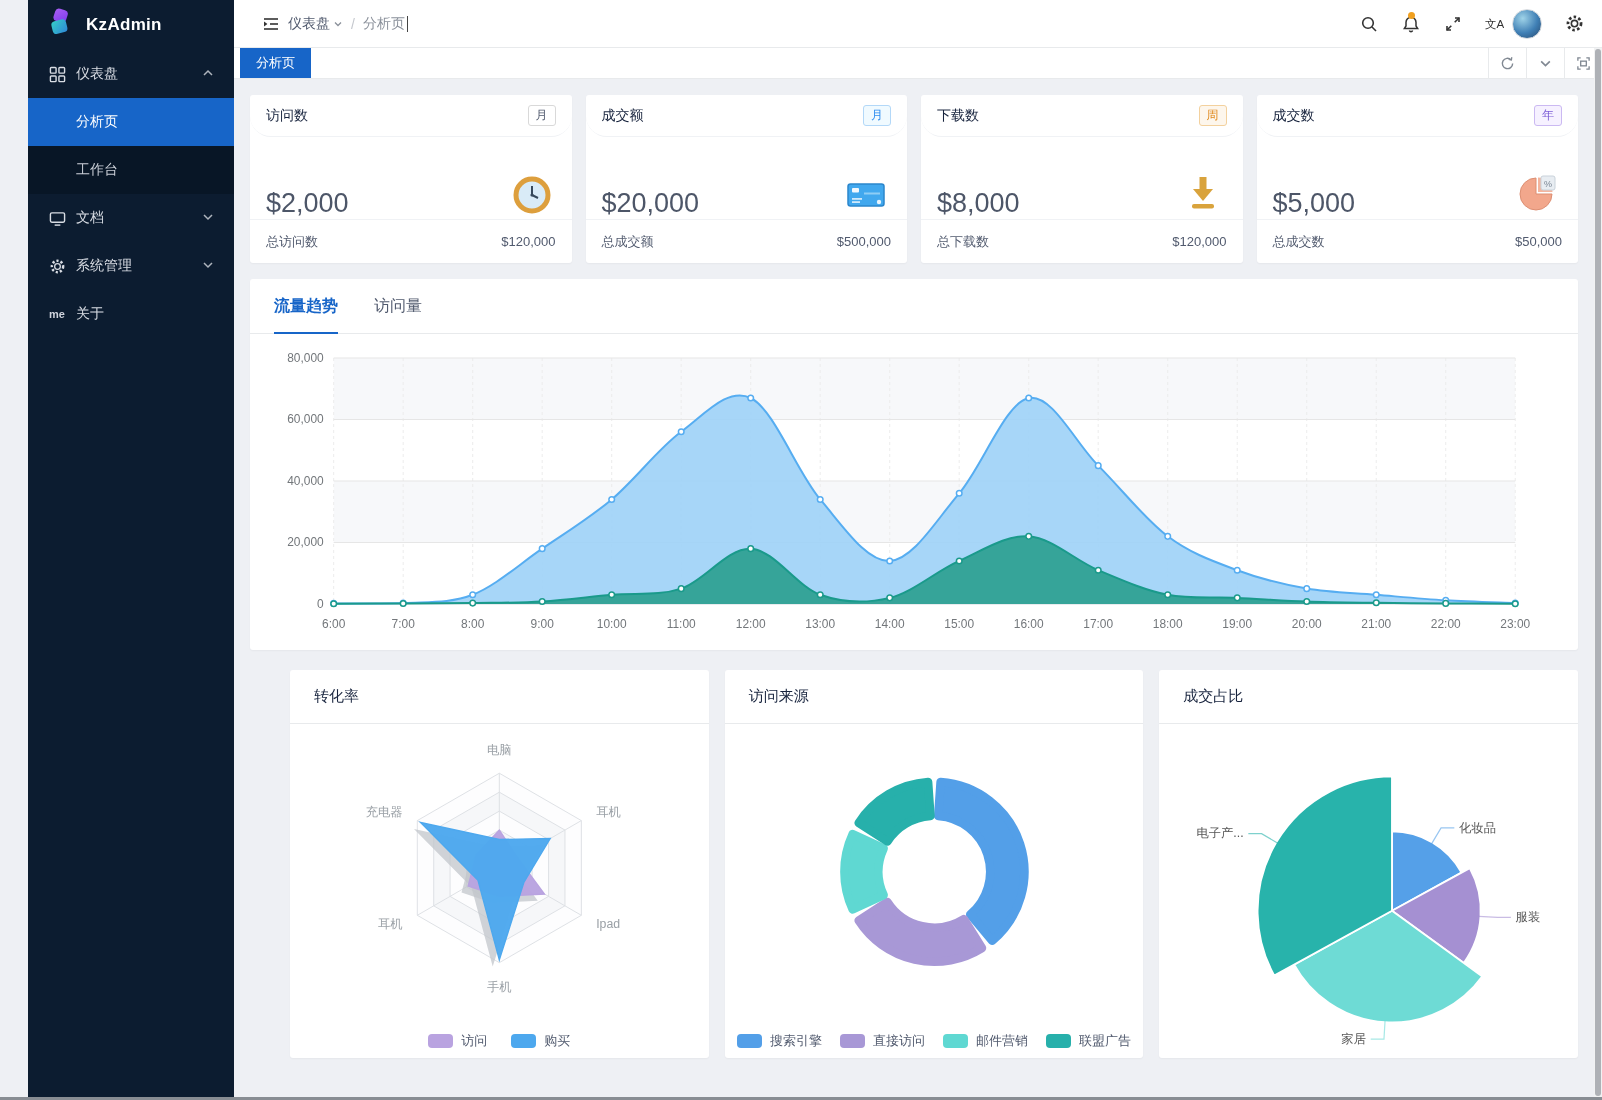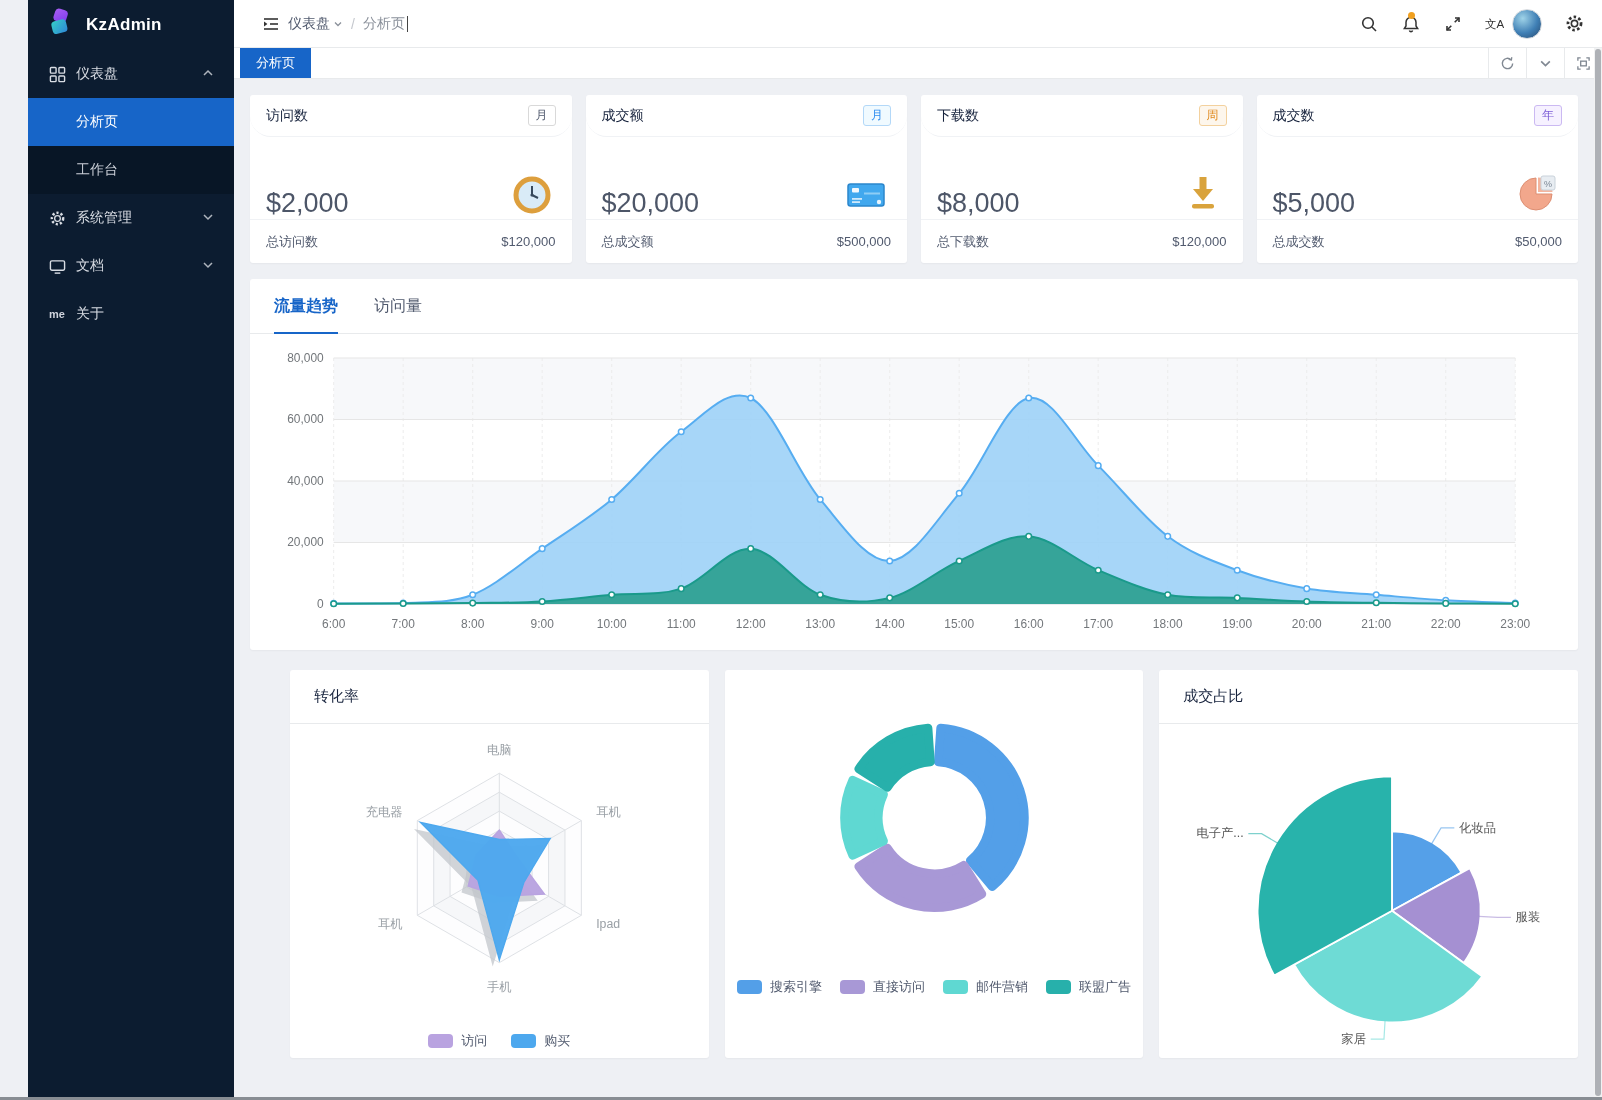--- a/index.html
+++ b/index.html
@@ -126,41 +126,41 @@
         <div class="submenu-item active">
           <span>分析页</span>
         </div>
         <div class="submenu-item">
           <span>工作台</span>
         </div>
       </div>
 
       <div class="menu-item">
         <span class="mi-icon">
-          <svg width="17" height="17" viewBox="0 0 18 18" fill="none">
-            <circle cx="9" cy="9" r="6" stroke="#d8dce3" stroke-width="2.6" stroke-dasharray="2.3,2.1"></circle>
-            <circle cx="9" cy="9" r="3" stroke="#d8dce3" stroke-width="1.4"></circle>
-          </svg>
-        </span>
-        <span class="mi-label">系统管理</span>
+          <svg width="17" height="17" viewBox="0 0 18 18" fill="none" stroke="#d8dce3" stroke-width="1.5">
+            <rect x="1.5" y="3" width="15" height="10" rx="1.5"></rect>
+              <line x1="6" y1="16" x2="12" y2="16"></line>
+          </svg>
+        </span>
+        <span class="mi-label">文档</span>
         <span>
           <svg width="12" height="12" viewBox="0 0 12 12" fill="none" stroke="#aeb4bd" stroke-width="1.5">
               <polyline points="2,4 6,8 10,4"></polyline>
             </svg>
         </span>
       </div>
 
       <div class="menu-item">
         <span class="mi-icon">
-          <svg width="17" height="17" viewBox="0 0 18 18" fill="none" stroke="#d8dce3" stroke-width="1.5">
-            <rect x="1.5" y="3" width="15" height="10" rx="1.5"></rect>
-              <line x1="6" y1="16" x2="12" y2="16"></line>
-          </svg>
-        </span>
-        <span class="mi-label">文档</span>
+          <svg width="17" height="17" viewBox="0 0 18 18" fill="none">
+            <circle cx="9" cy="9" r="6" stroke="#d8dce3" stroke-width="2.6" stroke-dasharray="2.3,2.1"></circle>
+            <circle cx="9" cy="9" r="3" stroke="#d8dce3" stroke-width="1.4"></circle>
+          </svg>
+        </span>
+        <span class="mi-label">系统管理</span>
         <span>
           <svg width="12" height="12" viewBox="0 0 12 12" fill="none" stroke="#aeb4bd" stroke-width="1.5">
               <polyline points="2,4 6,8 10,4"></polyline>
             </svg>
         </span>
       </div>
 
       <div class="menu-item">
         <span class="mi-icon">
             <span class="me-txt">me</span>
@@ -485,20 +485,21 @@
                 </div>
                 <div class="legend-item">
                   <span class="legend-swatch" style="background: rgb(77, 168, 238);"></span>
                   <span>购买</span>
                 </div>
               </div>
           </div>
         </div>
 
         <div class="card b-card">
+          <div class="b-title">访问来源</div>
           <div class="b-chart">
             <svg viewBox="0 0 442 286" style="height:286px">
                 <path d="M227.6,53.2A95,95 0 0 1 282.1,220.8L258.9,193.1A58.9,58.9 0 0 0 225.1,89.2Z" fill="#539fe8" stroke="#539fe8" stroke-width="9" stroke-linejoin="round"></path>
                 <path d="M271.3,228.6A95,95 0 0 1 141.1,199.5L171.5,179.9A58.9,58.9 0 0 0 252.2,198.0Z" fill="#a898d6" stroke="#a898d6" stroke-width="9" stroke-linejoin="round"></path>
                 <path d="M134.8,187.8A95,95 0 0 1 134.8,108.2L167.5,123.3A58.9,58.9 0 0 0 167.5,172.7Z" fill="#5fd8d2" stroke="#5fd8d2" stroke-width="9" stroke-linejoin="round"></path>
                 <path d="M141.1,96.5A95,95 0 0 1 214.4,53.2L216.9,89.2A58.9,58.9 0 0 0 171.5,116.1Z" fill="#27b0ab" stroke="#27b0ab" stroke-width="9" stroke-linejoin="round"></path>
               </svg>
             <div class="chart-legend" style="gap:18px">
                 <div class="legend-item">
                   <span class="legend-swatch" style="background: rgb(83, 159, 232);"></span>

